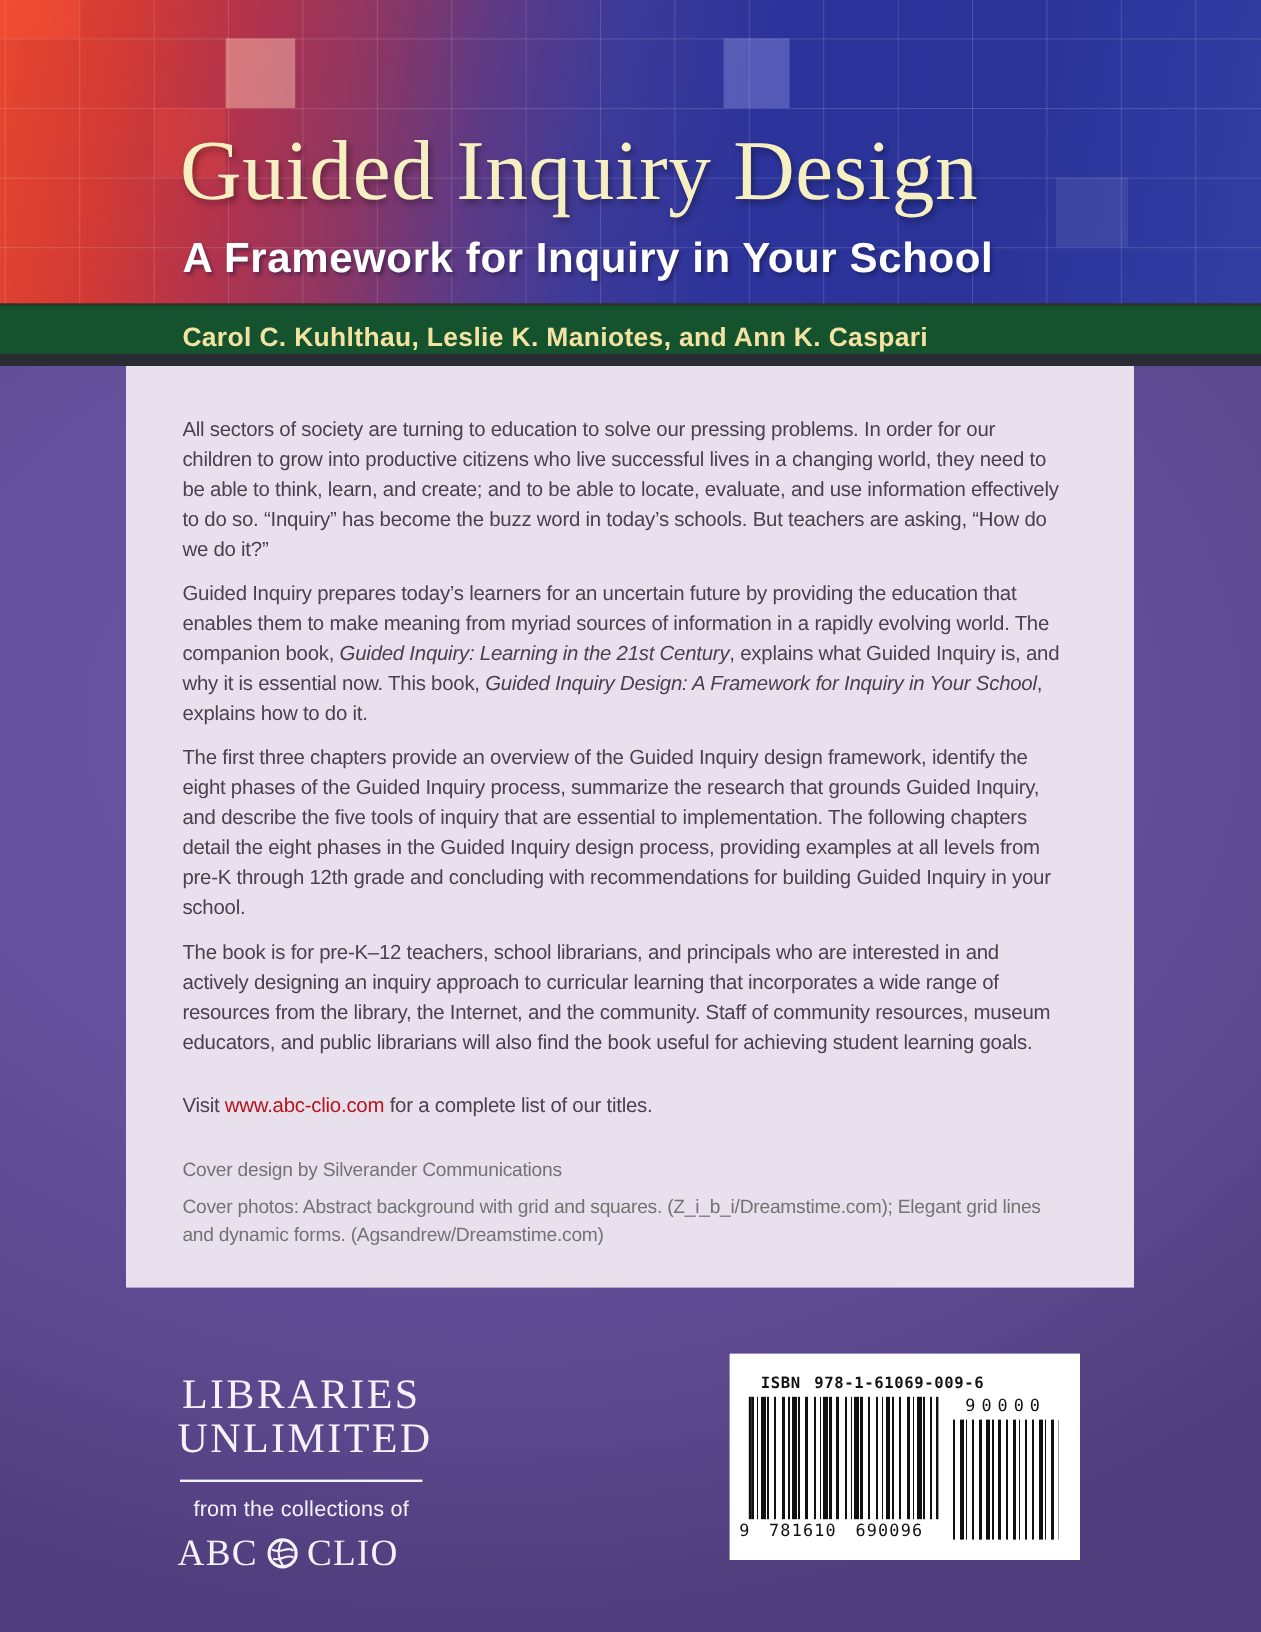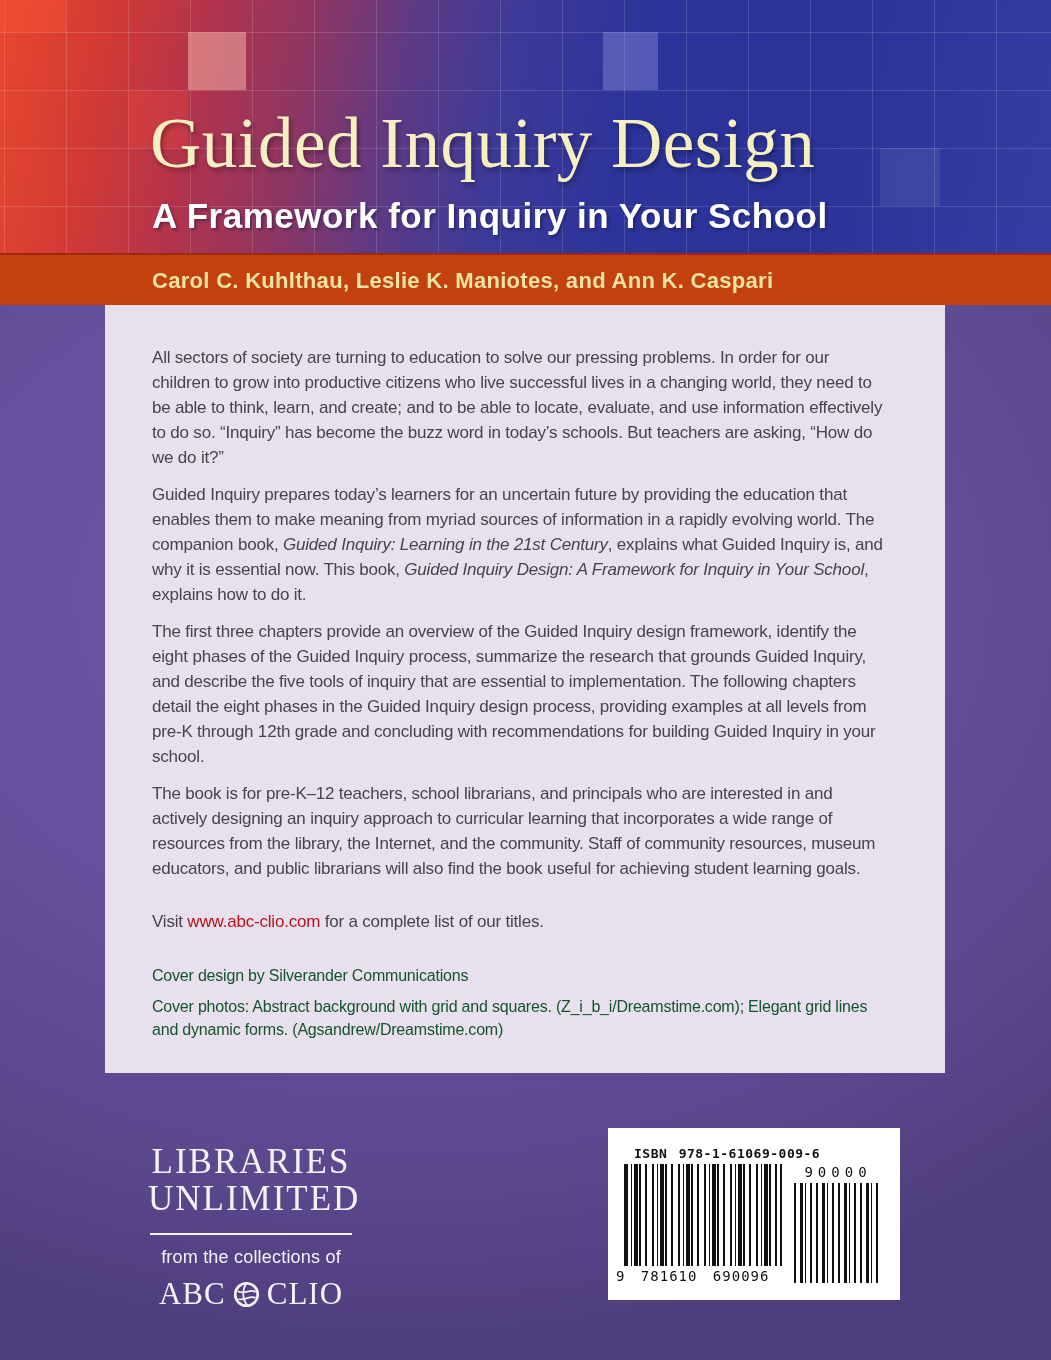--- a/index.html
+++ b/index.html
@@ -32,22 +32,22 @@
     font-size:71px;line-height:1;color:#f6efc2;
     text-shadow:2px 3px 5px rgba(0,0,0,.35);letter-spacing:.5px;
   }
   .subtitle{
     position:absolute;left:152px;top:196px;
     font-size:35px;font-weight:bold;color:#ffffff;letter-spacing:.5px;
     text-shadow:2px 2px 3px rgba(20,20,60,.45);
   }
   
   .band{
-    position:absolute;left:0;top:253px;width:1051px;height:52px;
-    background:#c2410c;border-top:2px solid rgba(90,0,25,.35);box-sizing:border-box;
+    position:absolute;left:0;top:253px;width:1051px;height:42px;
+    background:#14532d;border-top:2px solid rgba(90,0,25,.35);box-sizing:border-box;
   }
   .authors{
     position:absolute;left:152px;top:13px;
     font-size:22px;font-weight:bold;color:#f3e3a2;letter-spacing:.3px;
   }
   
   .purple{
     position:absolute;left:0;top:305px;width:1051px;height:1055px;
     background:radial-gradient(ellipse 1000px 760px at 38% 28%,
       #6c57a6 0%,#66519e 45%,#5a478c 78%,#4e3d7c 100%);
@@ -59,36 +59,36 @@
   }
   .para{
     margin:0 0 12px 0;font-size:17px;line-height:25px;
     letter-spacing:-.2px;color:#4a4150;
   }
   .para .i{font-style:italic;}
   .para .link{color:#b5121b;font-weight:normal;}
   .visit{margin-top:28px;}
   .credit{
     margin:0 0 8px 0;font-size:16px;line-height:23px;
-    letter-spacing:-.2px;color:#14532d;
+    letter-spacing:-.2px;color:#737373;
   }
   .credit-first{margin-top:30px;}
   
   .logo{
     position:absolute;left:148px;top:838px;width:206px;
     color:#f4f1f8;text-align:center;
   }
   .lu-name{
     font-family:"Liberation Serif",serif;font-size:35px;line-height:37px;
     letter-spacing:2px;font-weight:400;
   }
   .lu-rule{height:2px;background:#f4f1f8;margin:16px 2px 12px 2px;}
   .lu-tag{font-size:18px;font-weight:normal;letter-spacing:.2px;margin-bottom:8px;}
   .lu-brand{
-    display:flex;align-items:center;justify-content:center;gap:7px;
+    display:flex;align-items:center;gap:7px;
     font-family:"Liberation Serif",serif;font-size:31px;letter-spacing:1px;
   }
   .globe{width:27px;height:27px;flex:0 0 auto;}
   
   .bc{
     position:absolute;left:608px;top:823px;width:292px;height:172px;
     background:#ffffff;box-sizing:border-box;padding:16px 12px 0 16px;
     color:#111;
   }
   .isbn{

